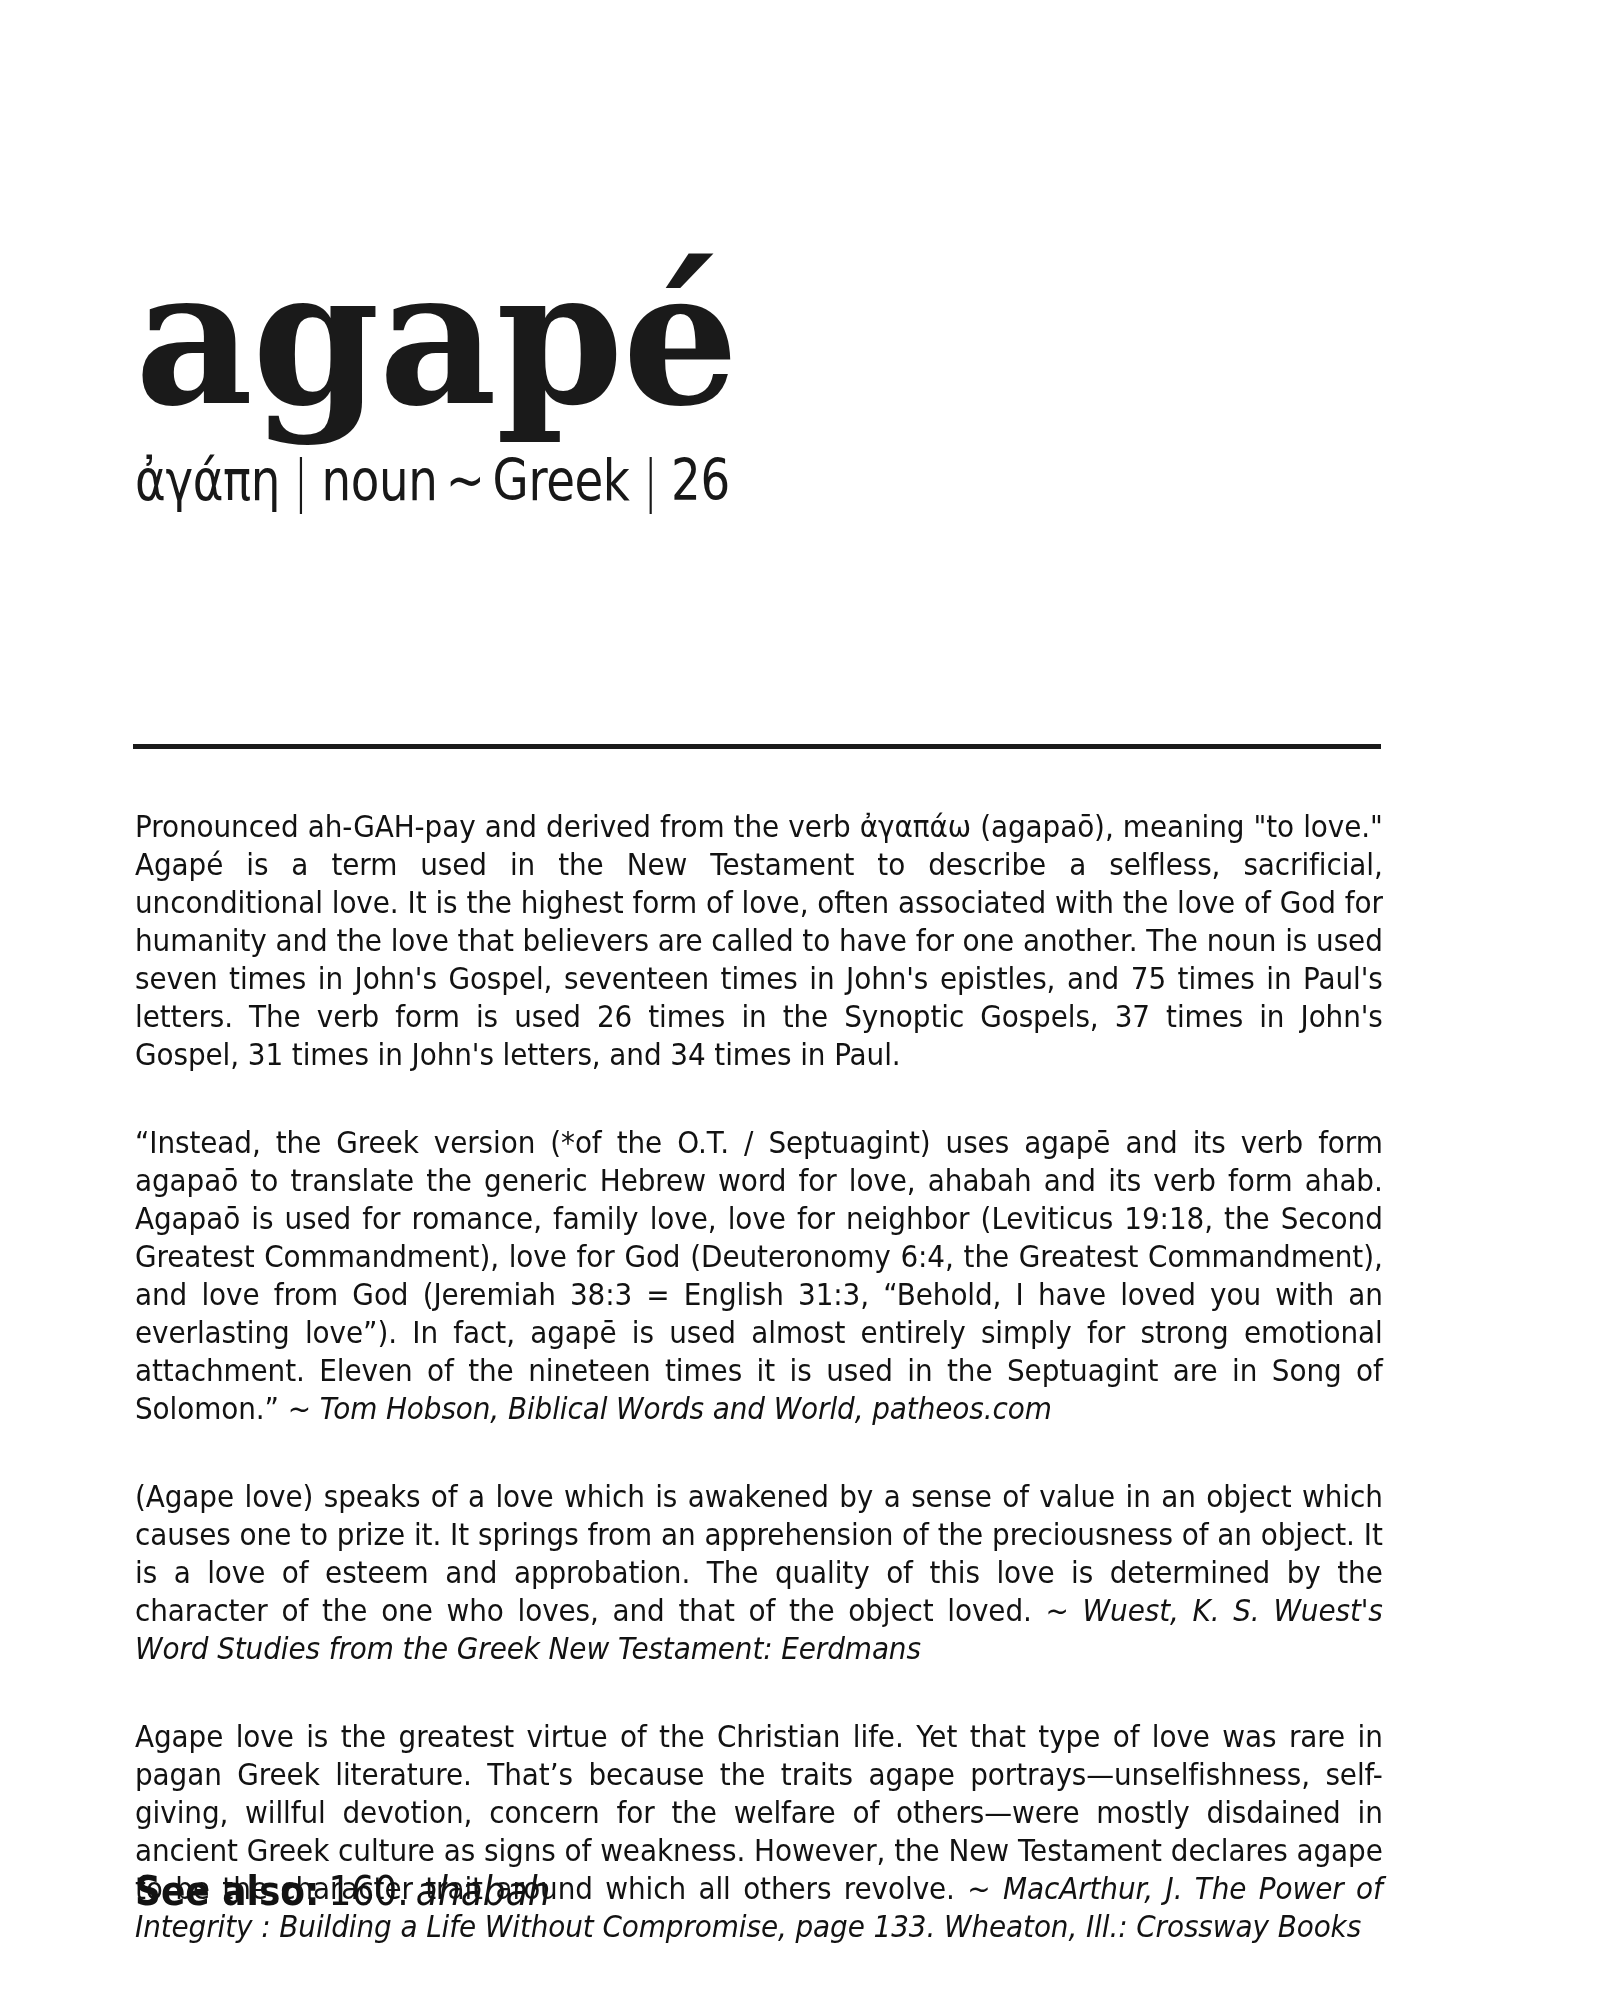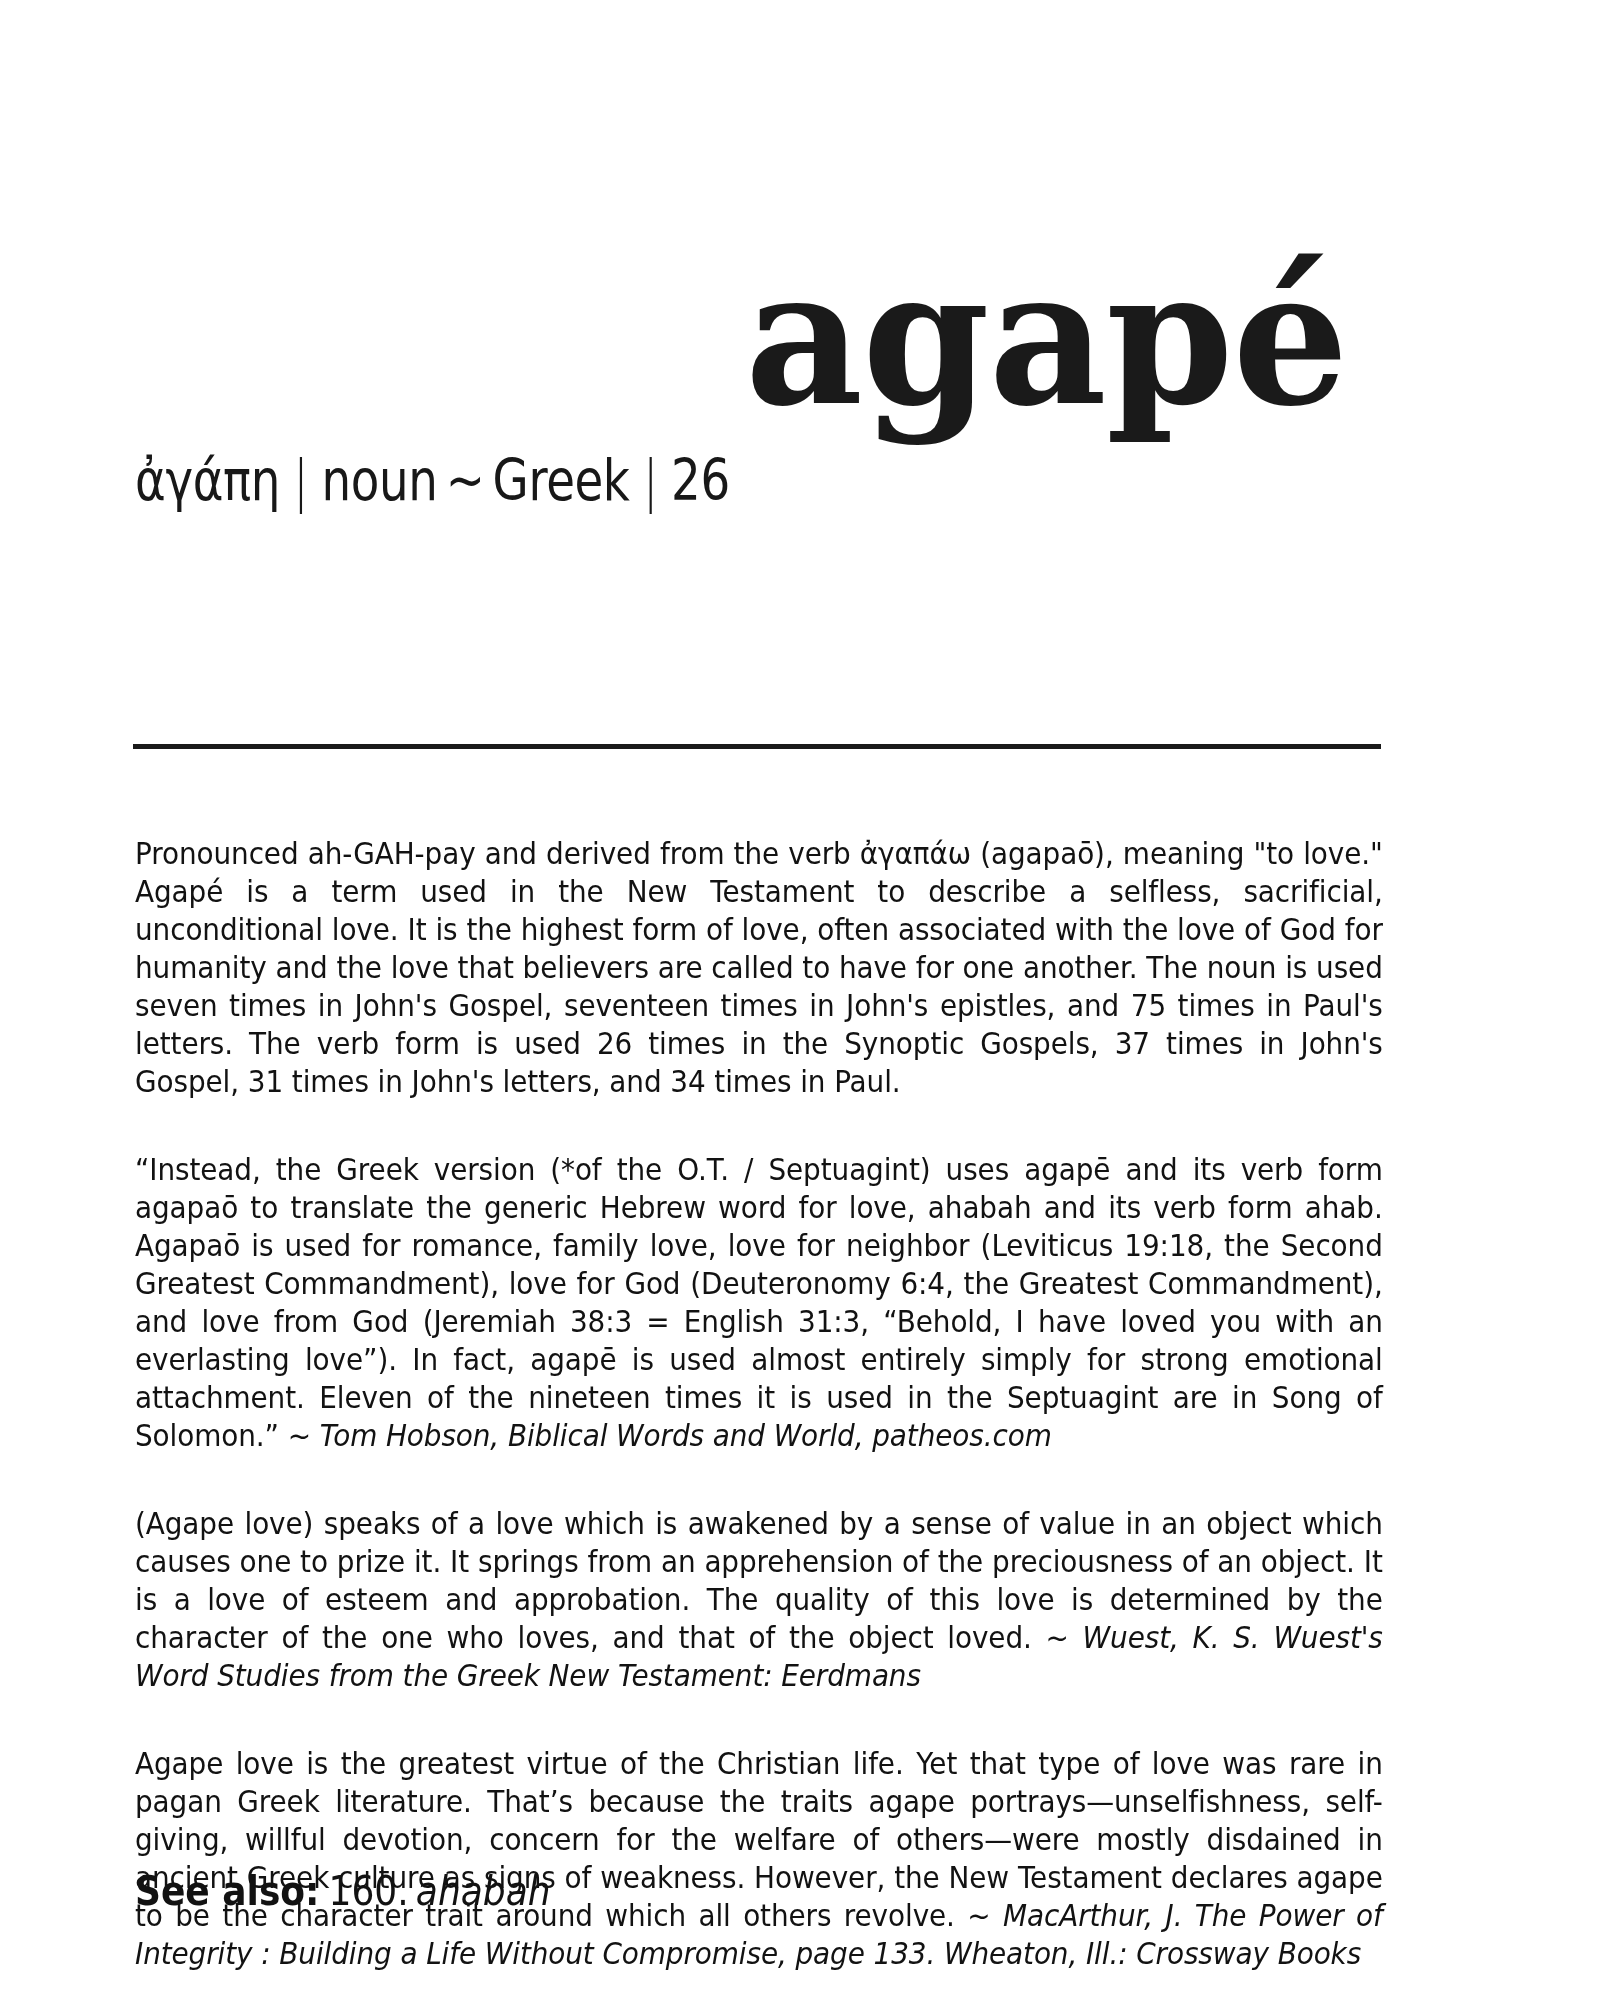--- a/index.html
+++ b/index.html
@@ -25,21 +25,20 @@
     height: 2000px;
     background: #ffffff;
   }
 
   
   .header {
     position: absolute;
     left: 135px;
     top: 245px;
     width: 1250px;
-    text-align: right;
   }
 
   .word-title {
     font-family: "DejaVu Serif", serif;
     font-weight: 700;
     font-size: 188px;
     line-height: 0.98;
     letter-spacing: -1px;
     color: #1a1a1a;
     margin: 0;
@@ -83,21 +82,21 @@
     top: 744px;
     width: 1248px;
     height: 5px;
     background: #1a1a1a;
   }
 
   
   .body-col {
     position: absolute;
     left: 135px;
-    top: 835px;
+    top: 808px;
     width: 1248px;
   }
 
   .para {
     font-family: "DejaVu Sans", sans-serif;
     font-size: 29.5px;
     line-height: 38px;
     text-align: justify;
     text-justify: inter-word;
     color: #121212;

